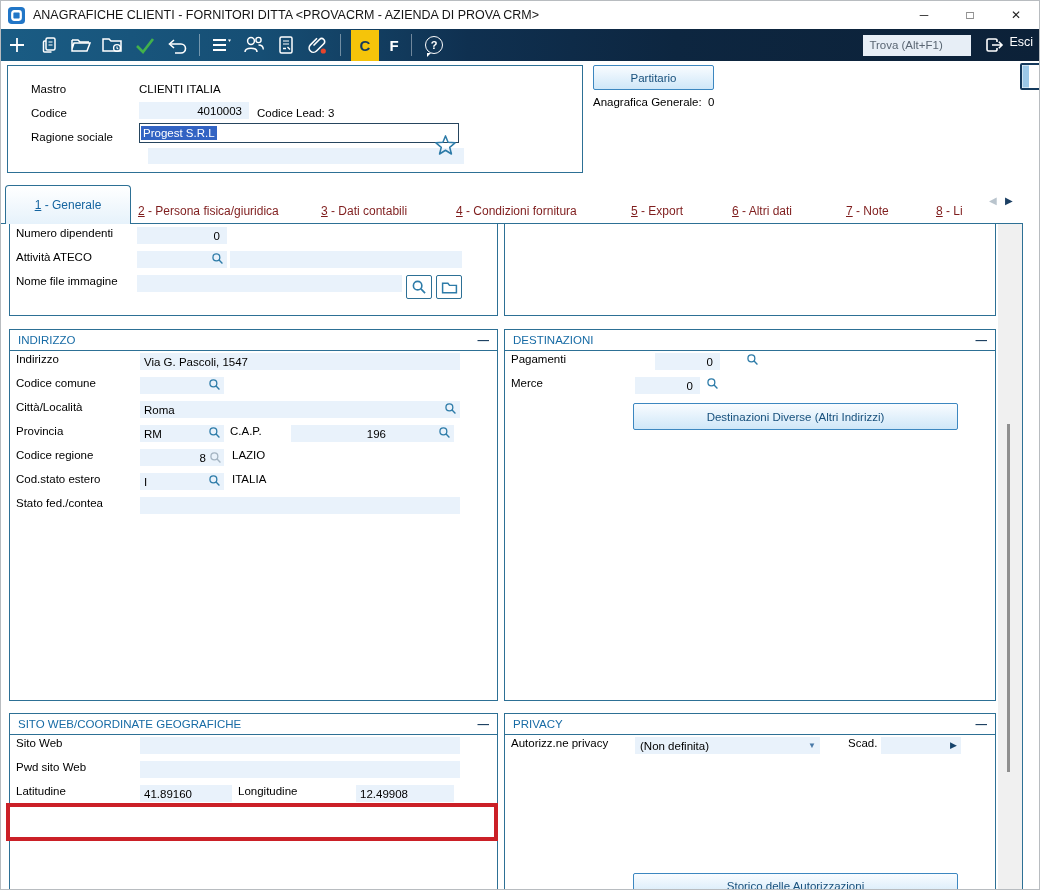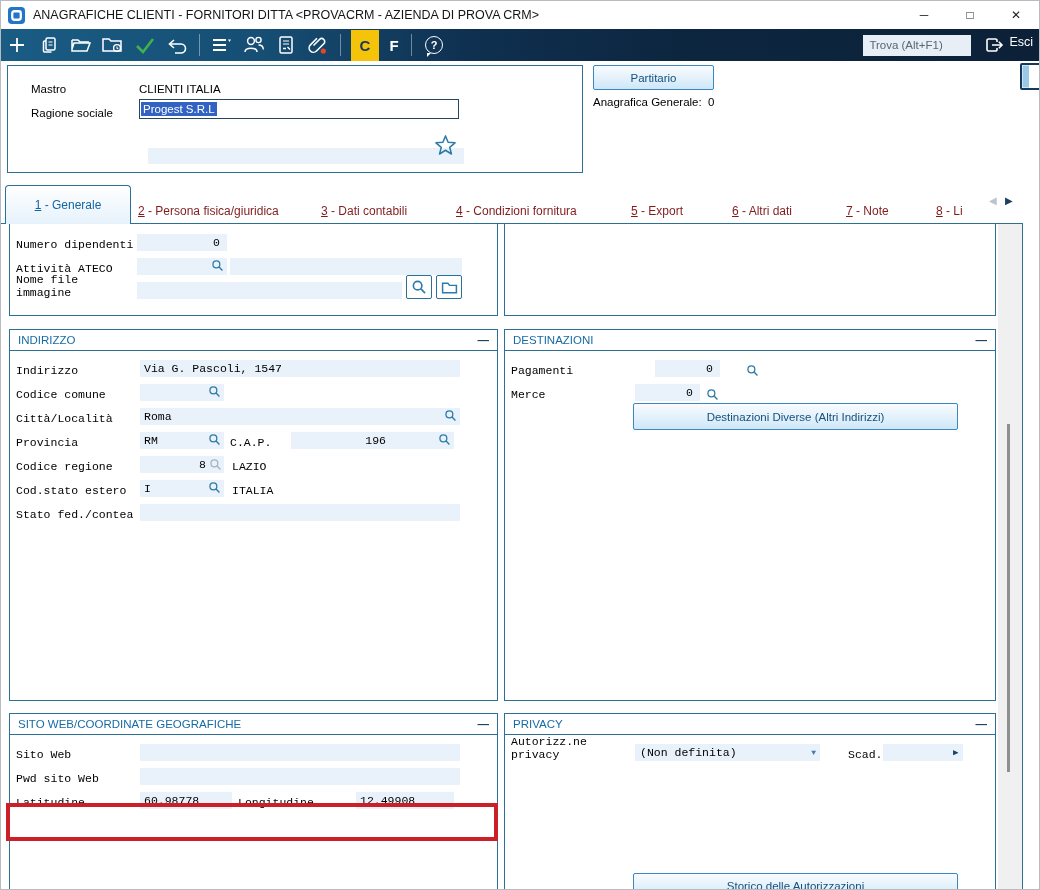--- a/index.html
+++ b/index.html
@@ -52,21 +52,21 @@
   .tnum{text-decoration:underline;}
   .tab-arrow{position:absolute;top:11px;font-size:10px;}
   
   .content-topline{position:absolute;left:0;top:222px;width:1022px;height:1px;background:#2d7095;z-index:1;}
   .content-rightline{position:absolute;left:1021px;top:222px;width:1px;height:668px;background:#2d7095;}
   .gb{position:absolute;border:1px solid #2d7095;background:#fff;}
   .gb.notop{border-top:none;}
   .gb-title{height:21px;display:flex;align-items:center;justify-content:space-between;
     padding:0 8px;border-bottom:1px solid #2d7095;color:#176ba5;}
   .minus{color:#14395c;font-weight:bold;cursor:default;line-height:10px;}
-  .frow{display:flex;align-items:flex-end;height:24px;padding-left:6px;font-family:Liberation Mono, monospace;}
+  .frow{display:flex;align-items:flex-start;height:24px;padding-left:6px;}
   .flabel{flex:0 0 124px;}
   .flabelA{flex:0 0 121px;}
   .w-small{width:84px;}
   .w-wide{width:320px;}
   .mag{color:#2d7ba8;display:flex;align-items:center;}
   .mag.dim{color:#a4b4c2;}
   .mag-abs{position:absolute;right:3px;top:1px;}
   .sq-btn{width:26px;height:24px;border:1px solid #2d7095;border-radius:2px;background:#fff;
     display:flex;align-items:center;justify-content:center;color:#2d7ba8;margin-left:4px;}
   .after-mag{margin-left:6px;}
@@ -195,20 +195,25 @@
           </svg>
         <span>Esci</span>
       </span>
     </span>
   </div>
 
   <div class="hdr-box">
     <div class="hrow" style="margin-top:5px;">
       <span class="hlabel">Mastro</span>
       <span>CLIENTI ITALIA</span>
+    </div>
+    <div class="hrow">
+      <span class="hlabel">Codice</span>
+      <span class="fld num" style="width:110px;">4010003</span>
+      <span style="margin-left:8px;">Codice Lead: 3</span>
     </div>
     <div class="hrow">
       <span class="hlabel">Ragione sociale</span>
       <span class="ragione-input">
         <span class="selected">Progest S.R.L</span>
       </span>
     </div>
     <div class="hstrip"></div>
     <span class="star">
       <svg width="23" height="22" viewBox="0 0 24 23">
@@ -390,21 +395,21 @@
     <div class="frow" style="margin-top:2px;">
       <span class="flabel">Sito Web</span>
       <span class="fld w-wide"></span>
     </div>
     <div class="frow">
       <span class="flabel">Pwd sito Web</span>
       <span class="fld w-wide"></span>
     </div>
     <div class="frow">
       <span class="flabel">Latitudine</span>
-      <span class="fld" style="width:92px;padding-left:4px;">60.98778</span>
+      <span class="fld" style="width:92px;padding-left:4px;">41.89160</span>
       <span style="margin-left:6px;flex:0 0 118px;">Longitudine</span>
       <span class="fld" style="width:98px;padding-left:4px;">12.49908</span>
     </div>
   </div>
 
   <div class="gb" style="left:503px;top:712px;width:492px;height:185px;">
     <div class="gb-title">
       <span>PRIVACY</span>
       <span class="minus">—</span>
     </div>

